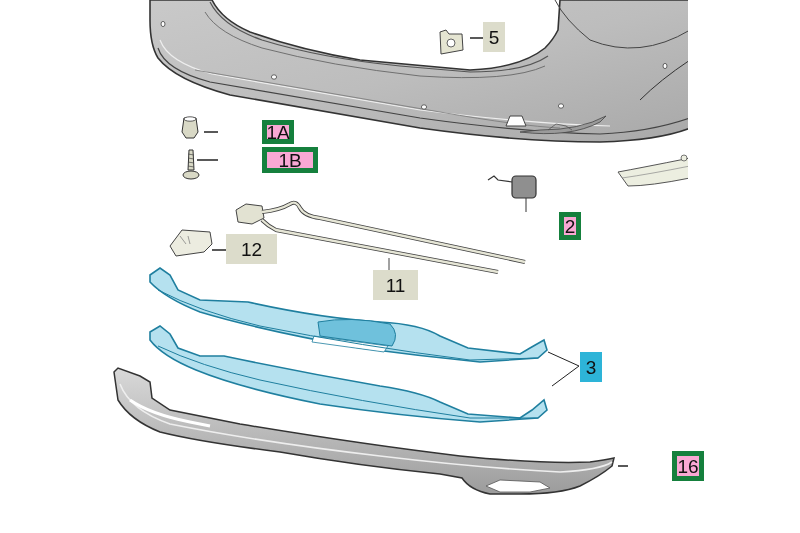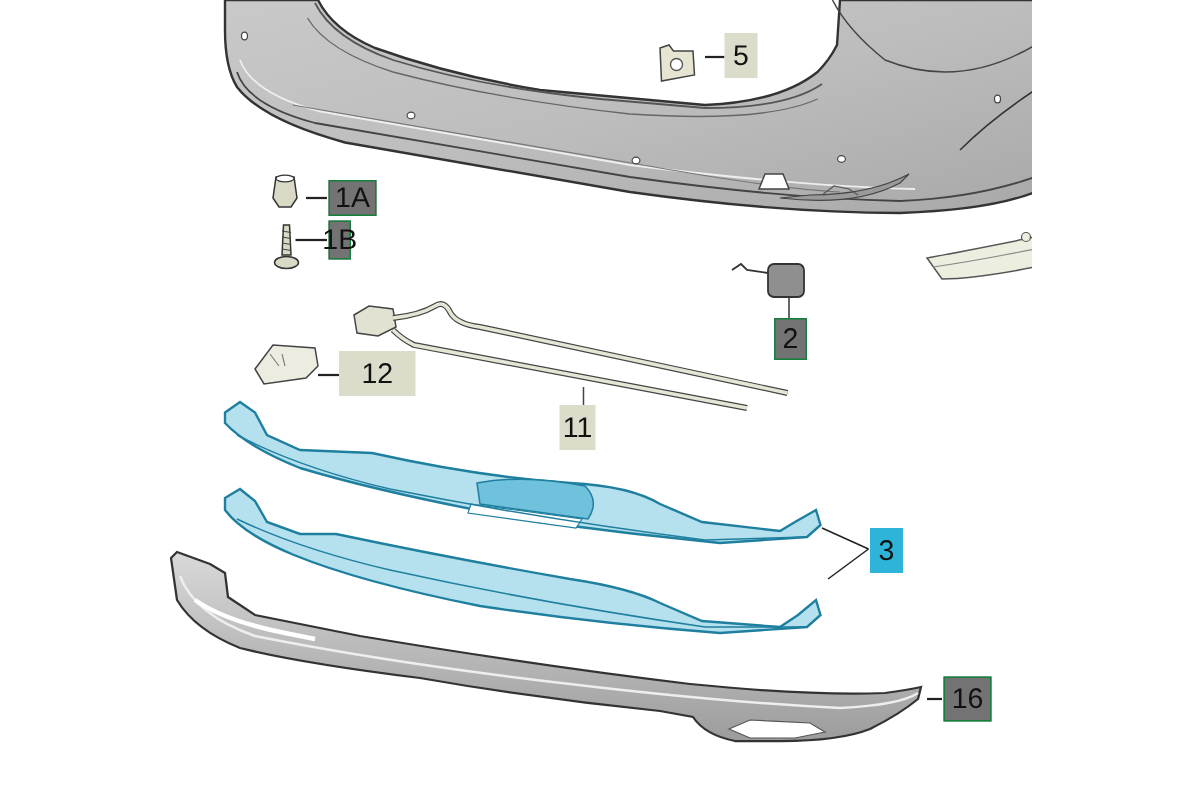--- a/index.html
+++ b/index.html
@@ -9,21 +9,21 @@
     .callout {
       position: absolute;
       font-family: "Liberation Sans", sans-serif;
       font-size: 19px;
       color: #111;
       line-height: 1;
       display: flex; align-items: center; justify-content: center;
       box-sizing: border-box;
       cursor: pointer;
     }
-    .callout.plain { border: 1px solid #15803d; background: #737373; }
+    .callout.plain { border: 5px solid #15803d; background: #f9a8d4; margin-left: 43px; }
     .callout.shaded { background: #dcdccb; }
     .callout.selected { background: #2db4d8; }
   </style>
 </head>
 <body>
 
 <div class="stage">
 
   <svg class="art" viewBox="0 0 800 533">
     <defs>
@@ -134,33 +134,33 @@
       <path d="M120,384 Q130,410 170,424 Q260,442 380,456 Q480,468 560,472 Q600,470 612,462" fill="none" stroke="#eee" stroke-width="1.6"></path>
       <path d="M130,400 Q150,414 190,422 L210,426" fill="none" stroke="#fff" stroke-width="3"></path>
       <path d="M486,486 L500,480 L540,482 L550,488 L530,492 L500,492 Z" fill="#fff" stroke="#555" stroke-width="0.8"></path>
       <line x1="618" y1="466" x2="628" y2="466" stroke="#222" stroke-width="1.5"></line>
     </g>
   </svg>
 
   <div class="callout plain" style="left:219px; top:120px; width:32px; height:24px;">
     <span>1A</span>
   </div>
-  <div class="callout plain" style="left:219px; top:147px; width:15px; height:26px;">
+  <div class="callout plain" style="left:219px; top:147px; width:56px; height:26px;">
     <span>1B</span>
   </div>
   <div class="callout plain" style="left:516px; top:212px; width:22px; height:28px;">
     <span>2</span>
   </div>
   <div class="callout selected" style="left:580px; top:352px; width:22px; height:30px;">
     <span>3</span>
   </div>
   <div class="callout shaded" style="left:483px; top:22px; width:22px; height:30px;">
     <span>5</span>
   </div>
-  <div class="callout shaded" style="left:373px; top:270px; width:24px; height:30px;">
+  <div class="callout shaded" style="left:373px; top:270px; width:45px; height:30px;">
     <span>11</span>
   </div>
   <div class="callout shaded" style="left:226px; top:234px; width:51px; height:30px;">
     <span>12</span>
   </div>
   <div class="callout plain" style="left:629px; top:451px; width:32px; height:30px;">
     <span>16</span>
   </div>
 
 </div>

